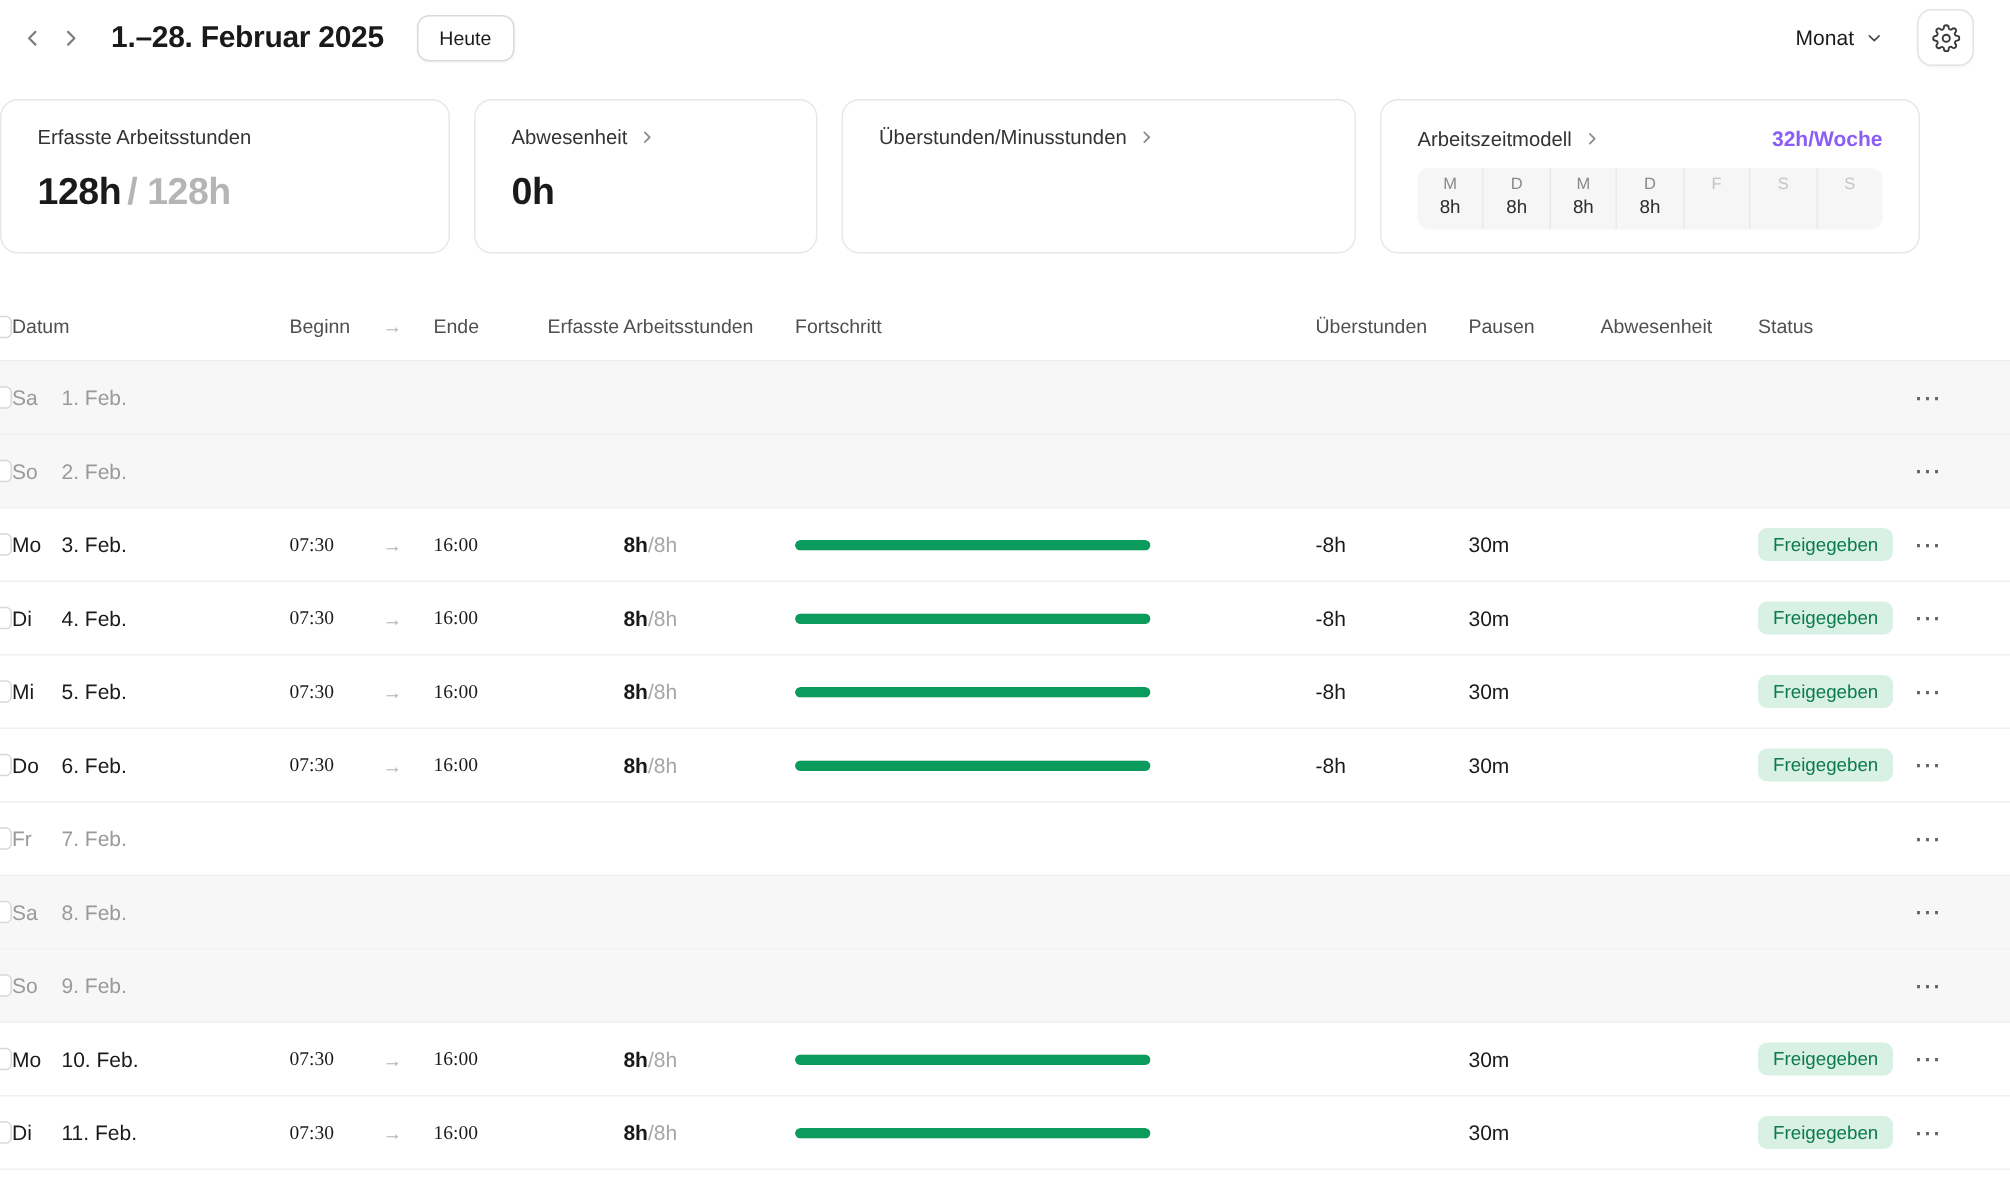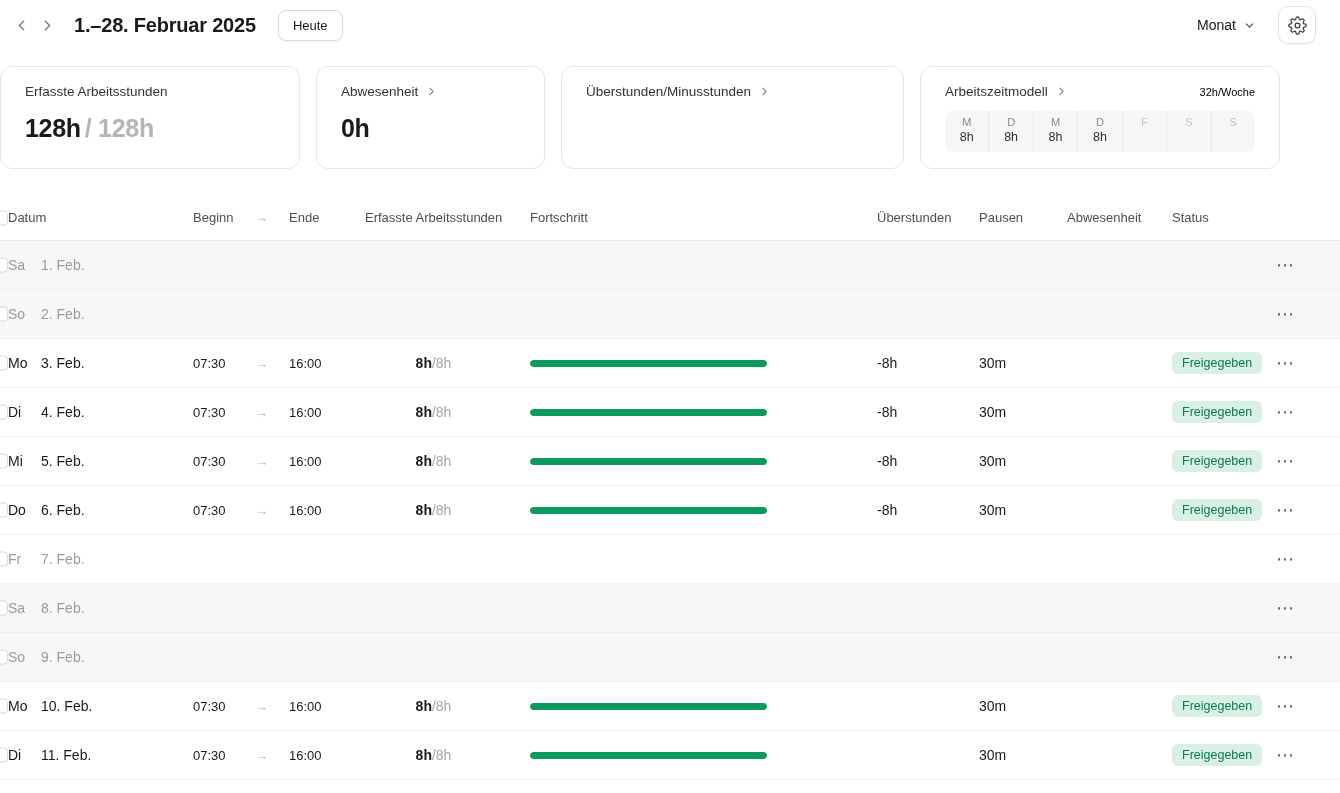--- a/index.html
+++ b/index.html
@@ -41,41 +41,41 @@
   .card-value .muted{color:#b5b5b5;margin-left:4px;}
   .value-row{display:flex;justify-content:space-between;align-items:flex-end;}
   .info{width:15px;height:15px;border:1.4px solid #a8a8a8;border-radius:50%;color:#a8a8a8;
     font-size:9px;font-weight:700;display:inline-flex;align-items:center;justify-content:center;
     margin-left:8px;vertical-align:3px;cursor:pointer;}
   .ot-right{text-align:right;margin-bottom:1px;}
   .ot-period{font-size:12px;color:#8d8d8d;}
   .ot-delta{font-size:13px;font-weight:700;color:#333;margin-top:2px;}
   .delta-arrow{color:var(--orange);font-weight:400;margin-right:3px;}
   .card-title-row{display:flex;justify-content:space-between;align-items:center;}
-  .weekly{font-size:11px;color:#000000;}
+  .weekly{font-size:14px;color:#8b5cf6;font-weight:bold;}
   .sched-days{display:flex;margin-top:12px;background:#f6f6f6;border-radius:8px;overflow:hidden;}
   .sched-day{flex:1;text-align:center;padding:5px 0 7px;border-left:1px solid #e9e9e9;}
   .sched-day:first-child{border-left:none;}
   .d-label{font-size:11px;color:#8a8a8a;}
   .d-hours{font-size:12.5px;color:#2e2e2e;margin-top:2px;height:15px;}
   .sched-day.off .d-label{color:#c4c4c4;}
 
   
   .table{margin-top:26px;}
   .tgrid{display:grid;
     grid-template-columns:33px 152px 60px 36px 76px 137px 353px 124px 88px 105px 98px 56px;
     padding-left:8px;align-items:center;position:relative;}
   .thead{height:46px;border-bottom:1px solid #ececec;font-size:13px;color:#4f4f4f;}
   .thead span{white-space:nowrap;}
   .trow{height:49px;border-bottom:1px solid #f0f0f0;font-size:14px;}
   .trow.weekend{background:#f7f7f7;}
   .trow.empty .c-day,.trow.empty .c-date{color:#9a9a9a;}
   .cb{position:absolute;left:-7px;top:50%;transform:translateY(-50%);width:15px;height:15px;
     border:1px solid #d8d8d8;border-radius:4px;background:#fff;cursor:pointer;}
-  .c-begin,.c-end{font-family:Liberation Sans, sans-serif;font-size:13px;}
+  .c-begin,.c-end{font-family:Liberation Serif, serif;font-size:13px;}
   .c-arrow{color:#b3b3b3;font-size:13px;padding-left:2px;}
   .c-erf{text-align:center;}
   .thead .c-erf{text-align:left;}
   .c-erf .w{font-weight:700;}
   .c-erf .t{color:#a6a6a6;}
   .c-fort{padding-left:28px;}
   .pbar{display:none;width:237px;height:7px;border-radius:4px;background:#ededed;overflow:hidden;}
   .pfill{display:block;height:100%;background:var(--green);border-radius:4px;}
   .c-over{padding-left:22px;}
   .badge{display:inline-block;background:var(--badge-bg);color:var(--badge-text);

